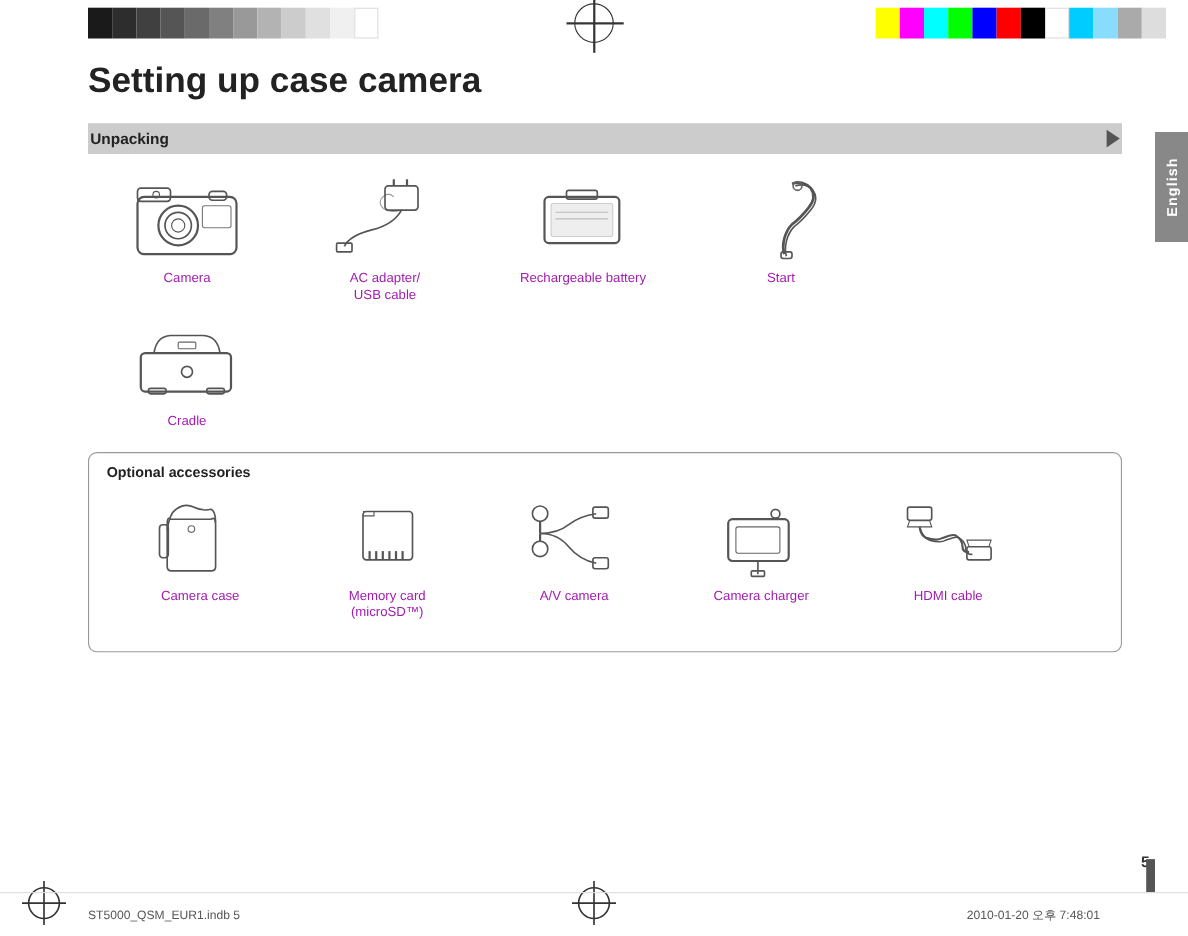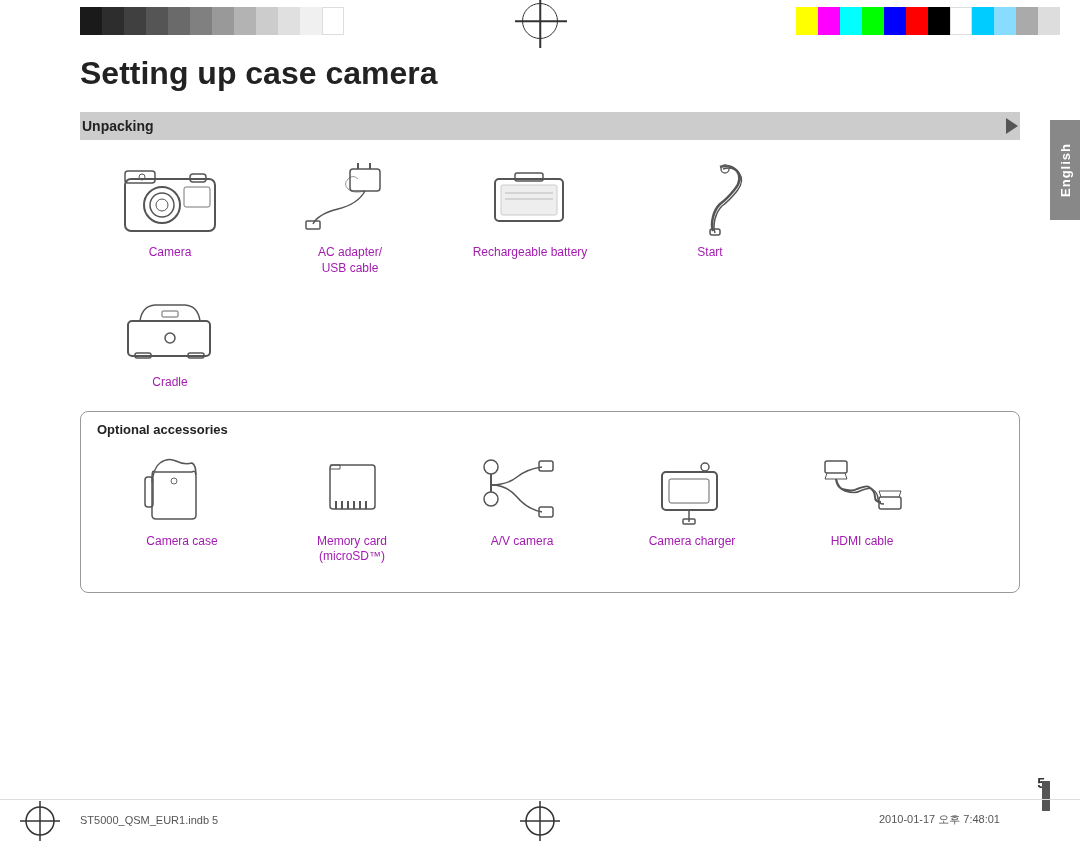--- a/index.html
+++ b/index.html
@@ -212,21 +212,21 @@
       right: 30px;
       bottom: 40px;
       width: 8px;
       height: 30px;
       background: #555;
     }
 
     
     .footer {
       position: absolute;
-      bottom: 12px;
+      bottom: 0;
       left: 0;
       right: 0;
       height: 40px;
       display: flex;
       align-items: center;
       justify-content: space-between;
       padding: 0 80px;
       font-size: 11px;
       color: #555;
       border-top: 1px solid #ddd;
@@ -500,14 +500,14 @@
 </svg>
 
 <svg style="position:absolute;bottom:10px;left:50%;transform:translateX(-50%);width:40px;height:40px;">
   <circle cx="20" cy="20" r="14" fill="none" stroke="#333" stroke-width="1.5"></circle>
   <line x1="20" y1="0" x2="20" y2="40" stroke="#333" stroke-width="1.5"></line>
   <line x1="0" y1="20" x2="40" y2="20" stroke="#333" stroke-width="1.5"></line>
 </svg>
 
 <div class="footer">
   <span>ST5000_QSM_EUR1.indb   5</span>
-  <span>2010-01-17   오후 7:48:01</span>
+  <span>2010-01-20   오후 7:48:01</span>
 </div>
 
 </body></html>

